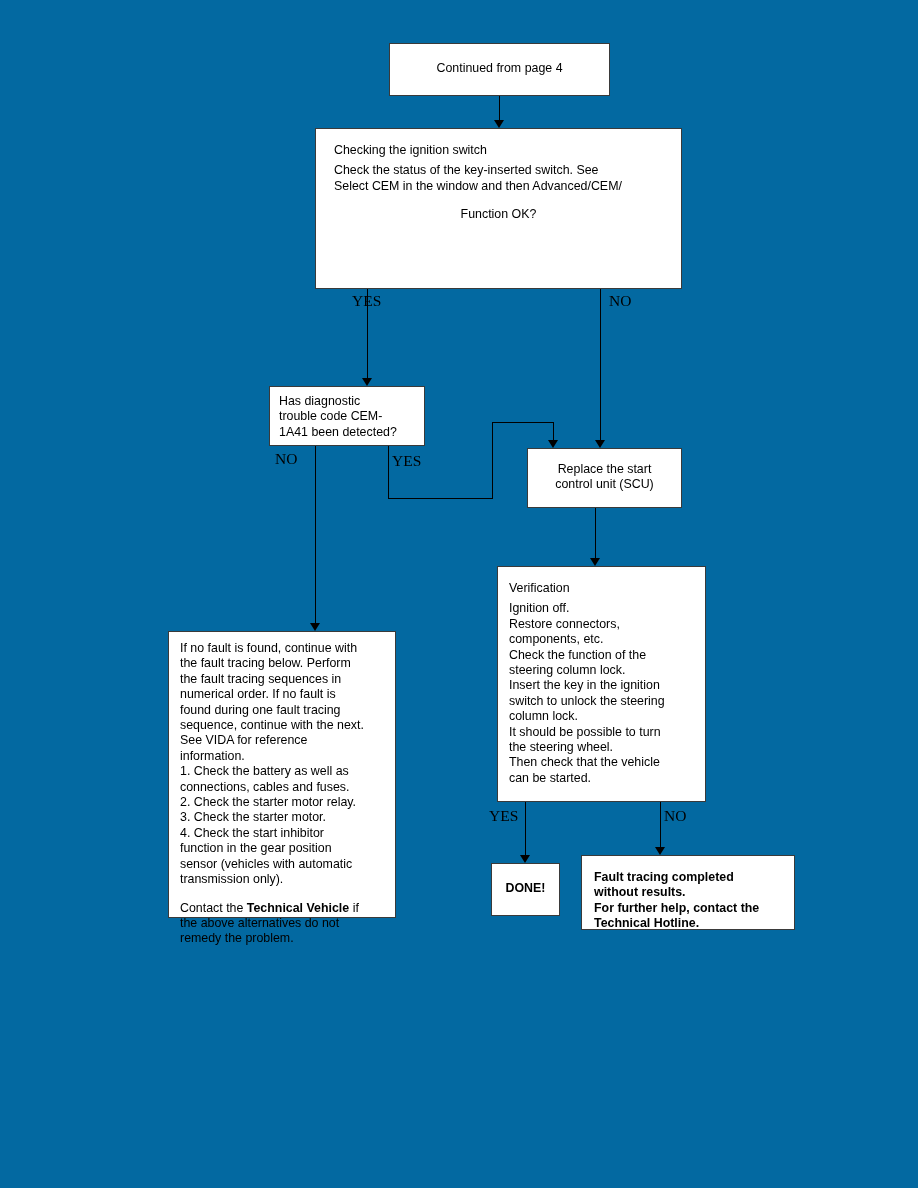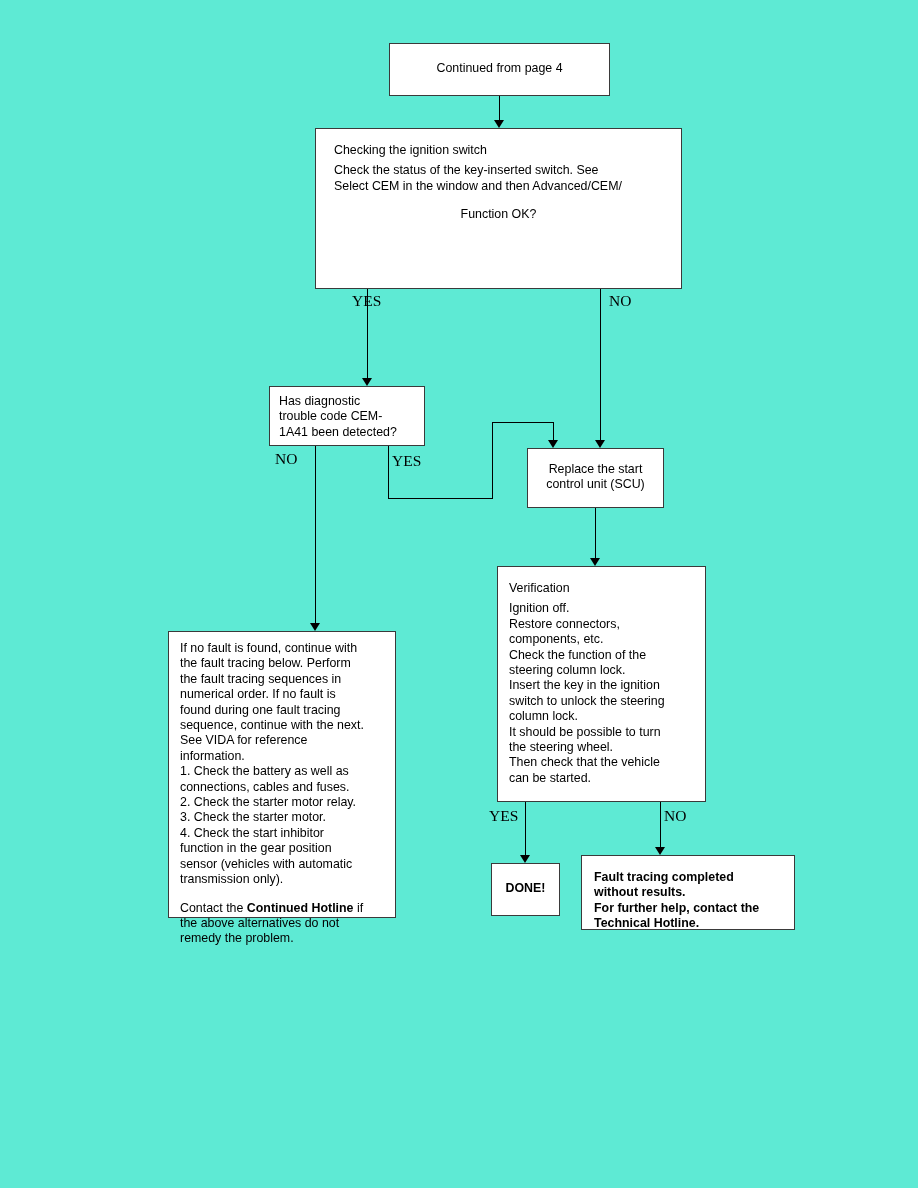--- a/index.html
+++ b/index.html
@@ -5,21 +5,21 @@
 <style>
   html, body {
     margin: 0;
     padding: 0;
     background: #ffffff;
   }
   #page {
     position: relative;
     width: 918px;
     height: 1188px;
-    background: #5eead4;
+    background: #0369a1;
     font-family: "Liberation Sans", sans-serif;
     overflow: hidden;
   }
   .box {
     position: absolute;
     box-sizing: border-box;
     border: 1.6px solid #3a3a3a;
     background: #ffffff;
     font-family: "Liberation Sans", sans-serif;
     font-size: 12.4px;
@@ -69,21 +69,21 @@
   
   #box-continued { left: 389px; top: 43px;  width: 221px; height: 53px; }
   #box-continued .inner { padding-top: 17px; }
 
   #box-checking  { left: 315px; top: 128px; width: 367px; height: 161px; }
   #box-checking .inner { padding: 14px 18px 0 18px; }
 
   #box-dtc       { left: 269px; top: 386px; width: 156px; height: 60px; }
   #box-dtc .inner { padding: 7px 8px 0 9px; }
 
-  #box-replace   { left: 527px; top: 448px; width: 137px; height: 60px; }
+  #box-replace   { left: 527px; top: 448px; width: 155px; height: 60px; }
   #box-replace .inner { padding: 13px 6px 0 6px; }
 
   #box-verify    { left: 497px; top: 566px; width: 209px; height: 236px; }
   #box-verify .inner { padding: 14px 10px 0 11px; }
 
   #box-nofault   { left: 168px; top: 631px; width: 228px; height: 287px; }
   #box-nofault .inner { padding: 9px 10px 0 11px; }
 
   #box-done      { left: 491px; top: 863px; width: 69px; height: 53px; }
   #box-done .inner { padding-top: 17px; }
@@ -155,21 +155,21 @@
       <div>information.</div>
       <div>1. Check the battery as well as</div>
       <div>connections, cables and fuses.</div>
       <div>2. Check the starter motor relay.</div>
       <div>3. Check the starter motor.</div>
       <div>4. Check the start inhibitor</div>
       <div>function in the gear position</div>
       <div>sensor (vehicles with automatic</div>
       <div>transmission only).</div>
       <div class="gap"></div>
-      <div><span>Contact the </span><span class="bold">Continued Hotline</span><span> if</span></div>
+      <div><span>Contact the </span><span class="bold">Technical Vehicle</span><span> if</span></div>
       <div>the above alternatives do not</div>
       <div>remedy the problem.</div>
     </div>
   </div>
 
   <div class="box" id="box-done">
     <div class="inner ctr bold">DONE!</div>
   </div>
 
   <div class="box" id="box-hotline">

